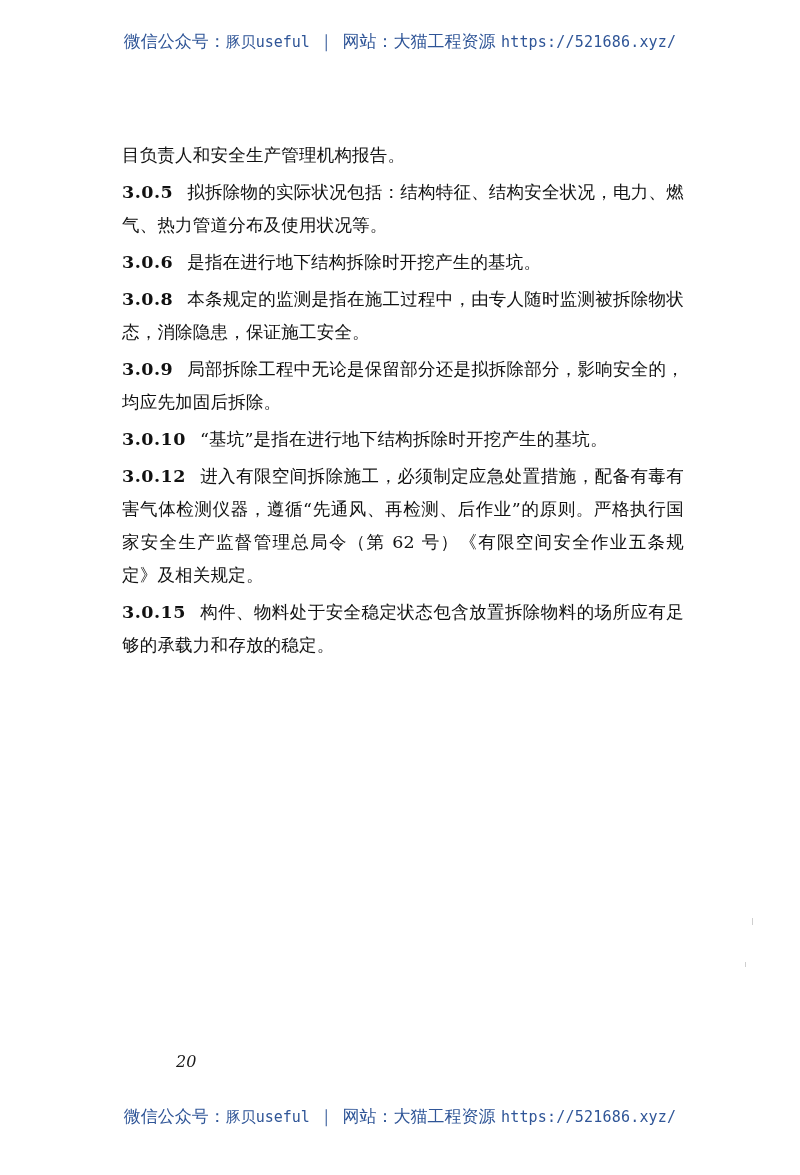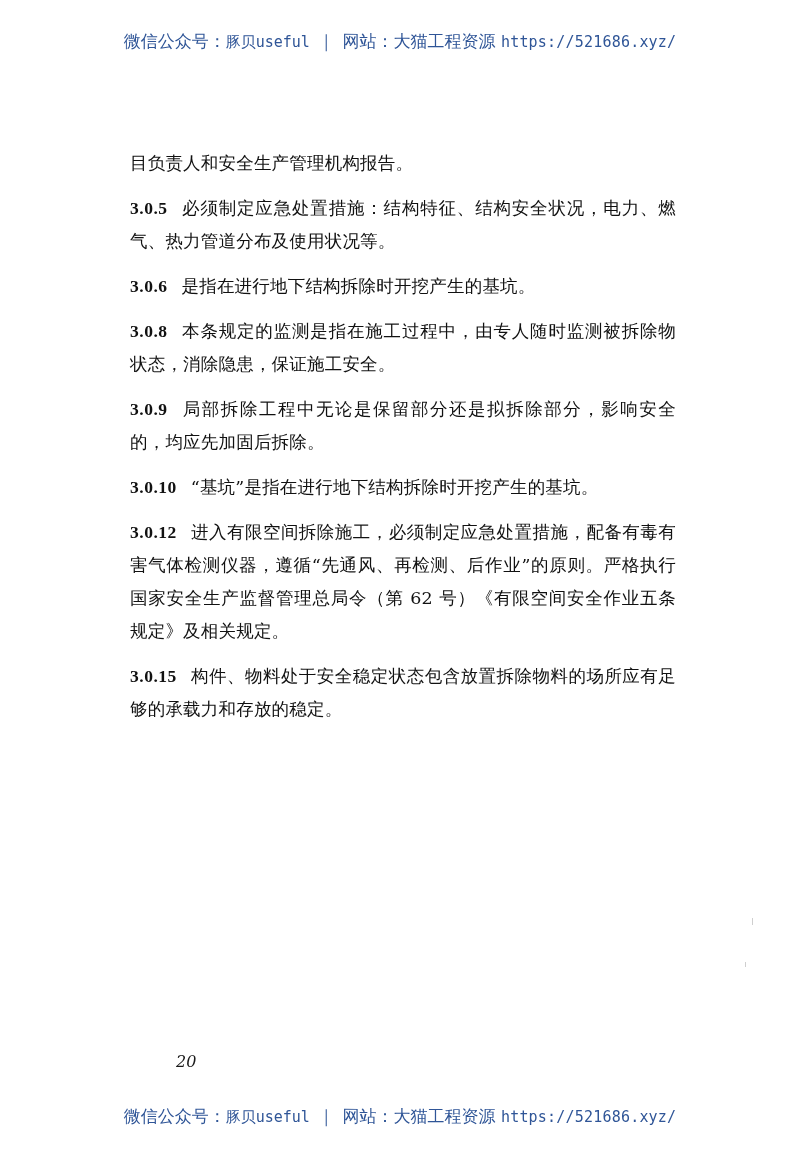--- a/index.html
+++ b/index.html
@@ -60,29 +60,28 @@
     left: 118px;
     top: 135px;
     width: 570px;
   }
 
   .para {
     font-size: 17.5px;
     line-height: 33px;
     text-align: justify;
     text-justify: inter-ideograph;
-    margin: 12px;
+    margin: 4px;
     color: #111111;
     letter-spacing: 0.2px;
   }
 
   .clause-no {
     font-weight: bold;
     letter-spacing: 0.5px;
-    font-family: Liberation Serif, serif;
   }
   .clause-gap {
     display: inline-block;
     width: 14px;
   }
 
   
   .folio {
     position: absolute;
     left: 138px;
@@ -111,21 +110,21 @@
     <span class="wm-part">微信公众号：</span><span class="wm-part wm-mono">豚贝useful</span><span class="wm-sep">｜</span><span class="wm-part">网站：</span><span class="wm-part">大猫工程资源</span>&nbsp;<span class="wm-url">https://521686.xyz/</span>
   </div>
 
   <div class="content">
 
     <p class="para">
       <span>目负责人和安全生产管理机构报告。</span>
     </p>
 
     <p class="para">
-      <span class="clause-no">3.0.5</span><span class="clause-gap"></span><span>必须制定应急处置措施：结构特征、结构安全状况，电力、燃气、热力管道分布及使用状况等。</span>
+      <span class="clause-no">3.0.5</span><span class="clause-gap"></span><span>拟拆除物的实际状况包括：结构特征、结构安全状况，电力、燃气、热力管道分布及使用状况等。</span>
     </p>
 
     <p class="para">
       <span class="clause-no">3.0.6</span><span class="clause-gap"></span><span>是指在进行地下结构拆除时开挖产生的基坑。</span>
     </p>
 
     <p class="para">
       <span class="clause-no">3.0.8</span><span class="clause-gap"></span><span>本条规定的监测是指在施工过程中，由专人随时监测被拆除物状态，消除隐患，保证施工安全。</span>
     </p>
 

